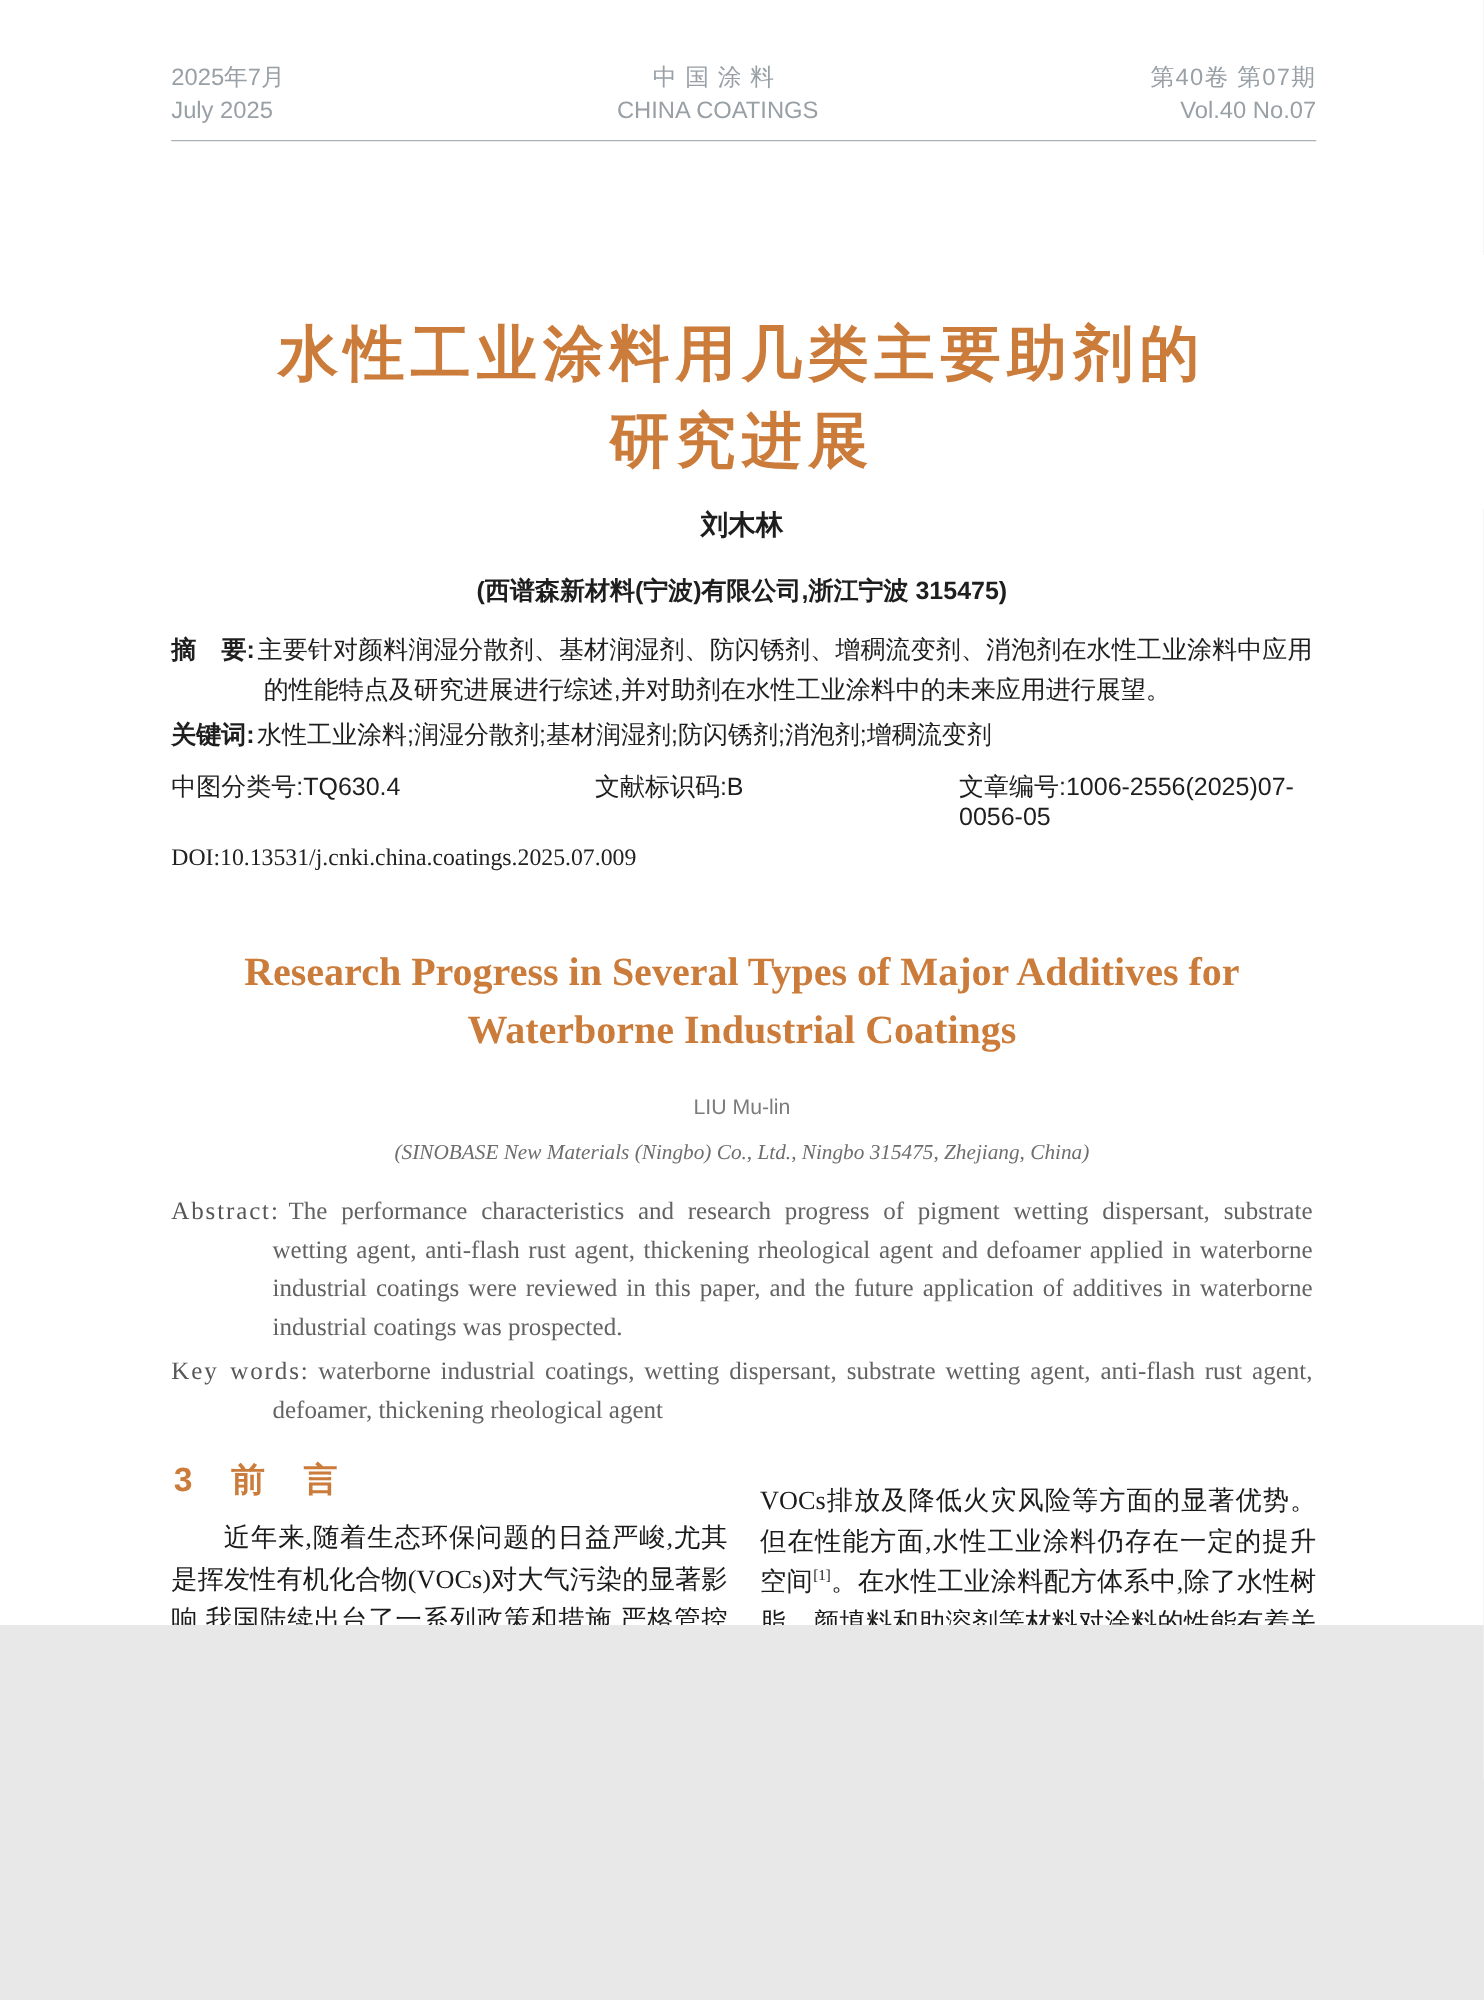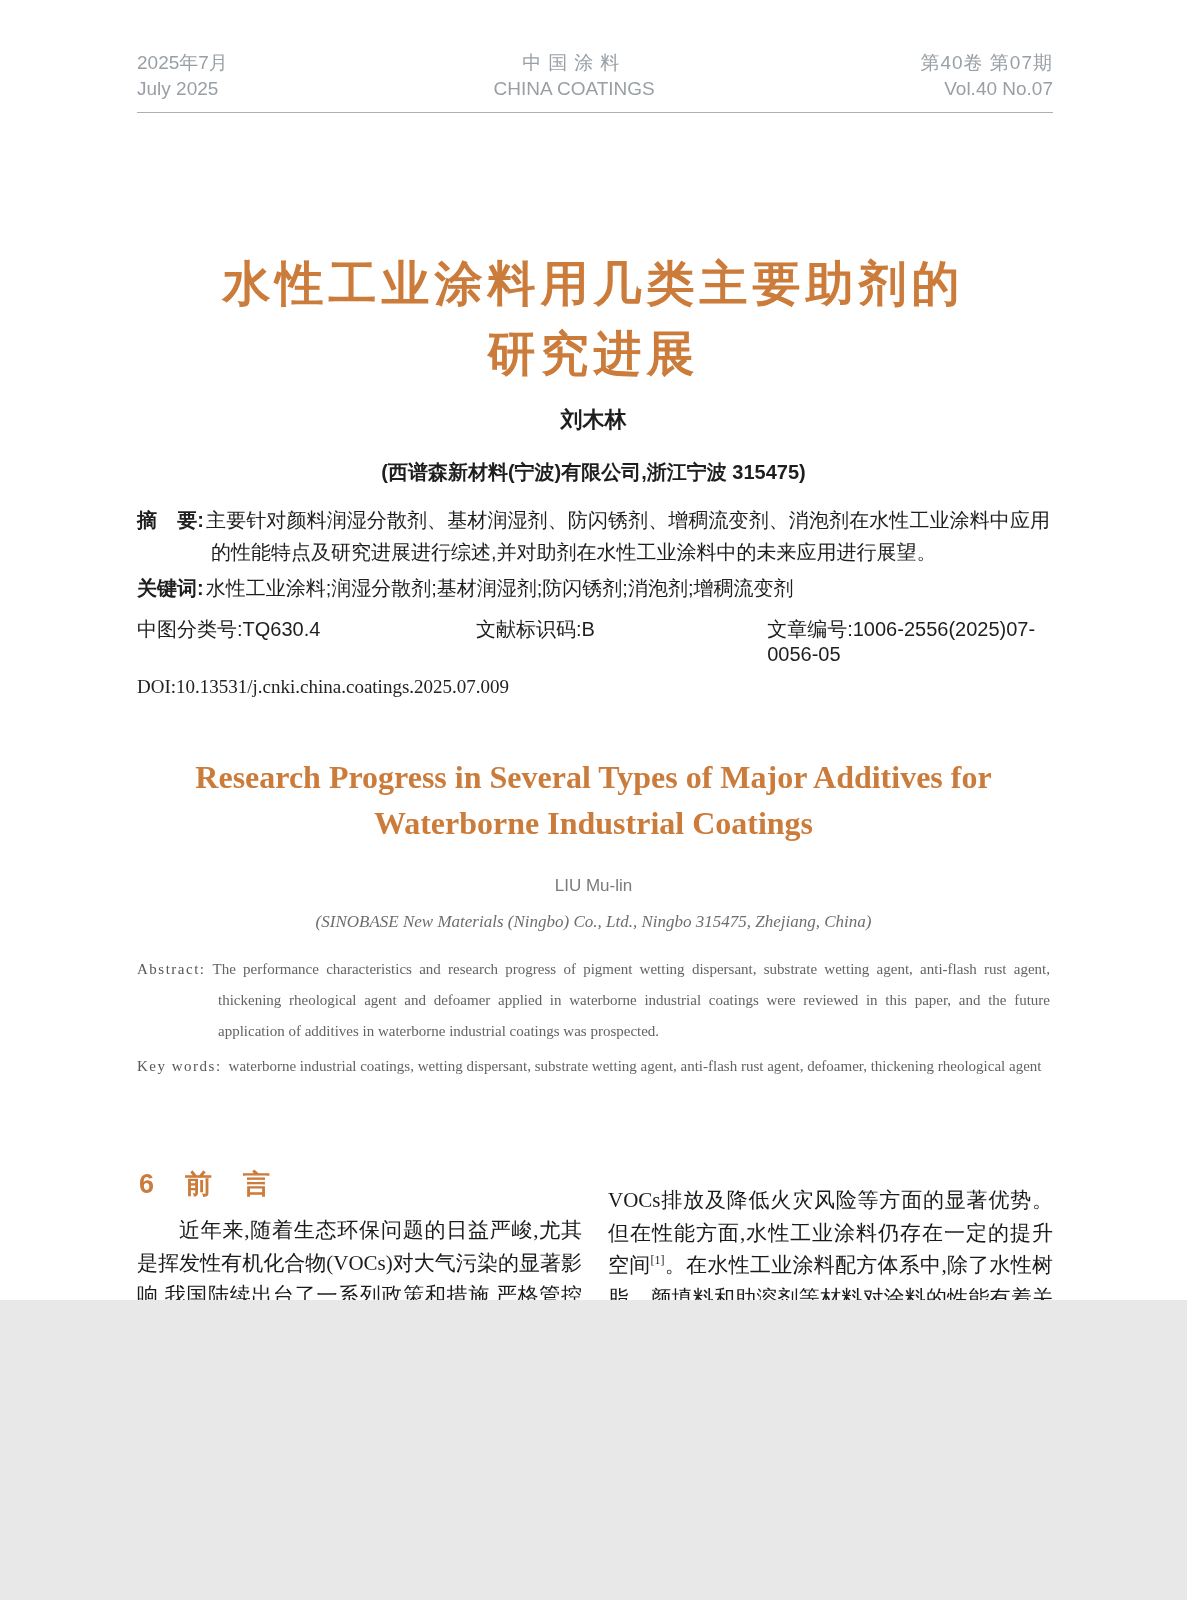--- a/index.html
+++ b/index.html
@@ -40,21 +40,21 @@
   
   .en-title {
     margin:56px 40px 0; text-align:center;
     color:#cb7b3a; font-family:Liberation Serif, serif; font-weight:bold;
     font-size:32px; line-height:46px; white-space:pre-line;
   }
   .en-author { margin-top:30px; text-align:center; font-size:17px; color:#7b7b7b; }
   .en-affil  { margin-top:16px;  text-align:center; font-family:"Liberation Serif", serif;
                font-style:italic; font-size:17px; color:#6e6e6e; }
   .en-abstract { margin:22px 137px 0; font-family:"Liberation Serif", serif;
-                 color:#636363; font-size:15px; line-height:31px; }
+                 color:#636363; font-size:20px; line-height:31px; }
   .hang-en { margin:0; padding-left:81px; text-indent:-81px; text-align:justify; }
   .hang-en + .hang-en { margin-top:4px; }
   .lbl-en { letter-spacing:1.5px; margin-right:7px; color:#575757; }
   
   .body-section { position:absolute; top:1166px; left:137px; width:916px; display:flex; gap:26px; }
   .bcol { width:445px; }
   .section-h { margin:0 0 12px 2px; color:#cb7b3a; font-size:27px; font-weight:bold; letter-spacing:2px; }
   .bodytext { margin:0; font-family:"Liberation Serif", serif; font-size:21px; line-height:32.5px;
               color:#1b1b1b; text-align:justify; text-indent:2em; }
   .bodytext.cont { text-indent:0; }
@@ -113,21 +113,21 @@
   <div class="en-author">LIU Mu-lin</div>
   <div class="en-affil">(SINOBASE New Materials (Ningbo) Co., Ltd., Ningbo 315475, Zhejiang, China)</div>
 
   <section class="en-abstract">
     <p class="hang-en"><span class="lbl-en">Abstract:</span><span>The performance characteristics and research progress of pigment wetting dispersant, substrate wetting agent, anti-flash rust agent, thickening rheological agent and defoamer applied in waterborne industrial coatings were reviewed in this paper, and the future application of additives in waterborne industrial coatings was prospected.</span></p>
     <p class="hang-en"><span class="lbl-en">Key words:</span><span>waterborne industrial coatings, wetting dispersant, substrate wetting agent, anti-flash rust agent, defoamer, thickening rheological agent</span></p>
   </section>
 
   <section class="body-section">
     <div class="bcol">
-      <h3 class="section-h">6　前　言</h3>
+      <h3 class="section-h">3　前　言</h3>
       <p class="bodytext">近年来,随着生态环保问题的日益严峻,尤其是挥发性有机化合物(VOCs)对大气污染的显著影响,我国陆续出台了一系列政策和措施,严格管控传统溶剂型涂料的生产和使用。在此背景下,水性工业涂料应运而生,成为传统溶剂型涂料的重要替代品之一。与传统溶剂型涂料相比,水性工业涂料具备大幅减少</p>
     </div>
     <div class="bcol bcol-right">
       <p class="bodytext cont"><span>VOCs排放及降低火灾风险等方面的显著优势。但在性能方面,水性工业涂料仍存在一定的提升空间</span><sup>[1]</sup><span>。在水性工业涂料配方体系中,除了水性树脂、颜填料和助溶剂等材料对涂料的性能有着关键的影响外,助剂作为配方的核心组成部分,同样对涂料的综合性能起着决定性作用。水性工业涂料配方中常用的助剂种类较多,主要助剂包含有颜料润湿分散剂、基材润湿剂、</span></p>
     </div>
   </section>
 
   <div class="footnote">
     <p>收稿日期:2025-04-13</p>
   </div>

